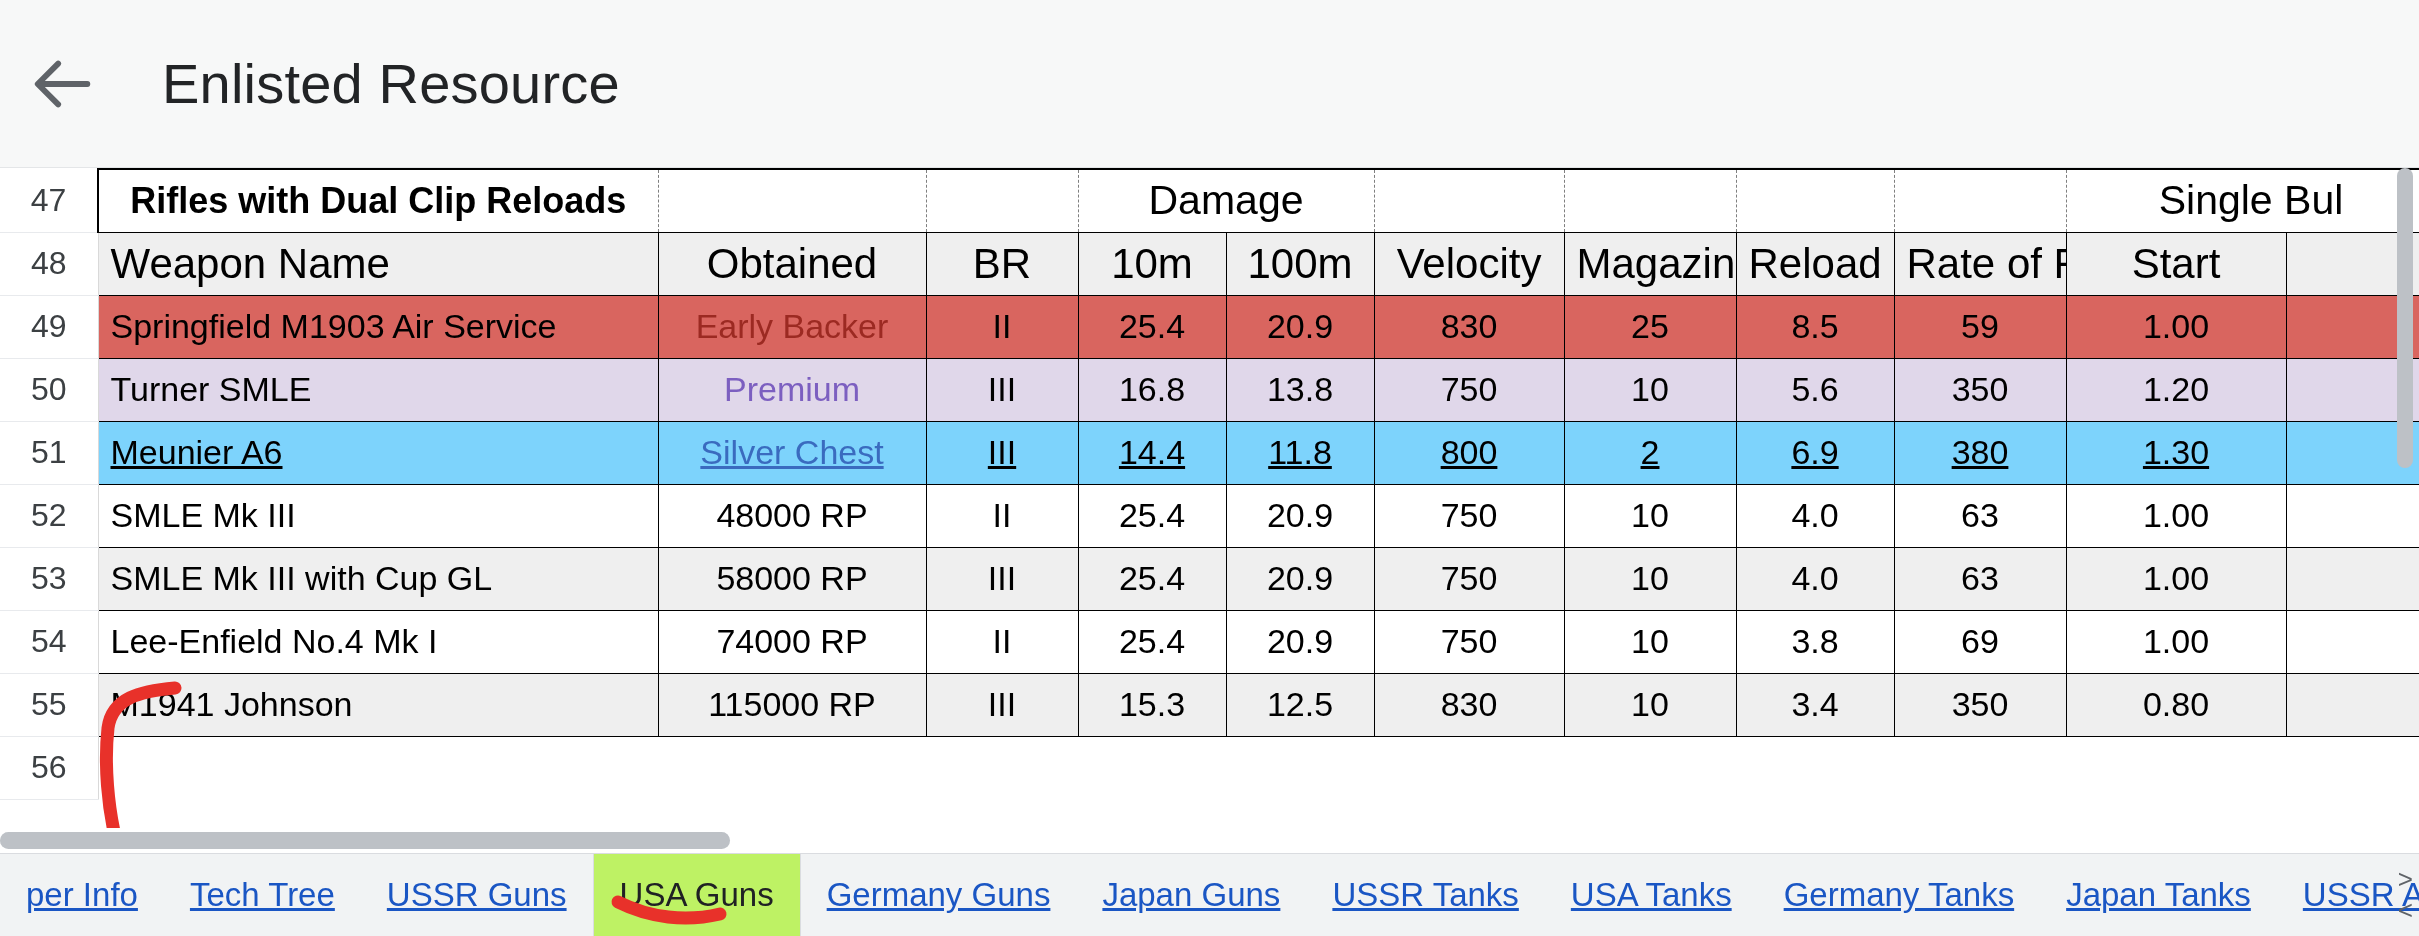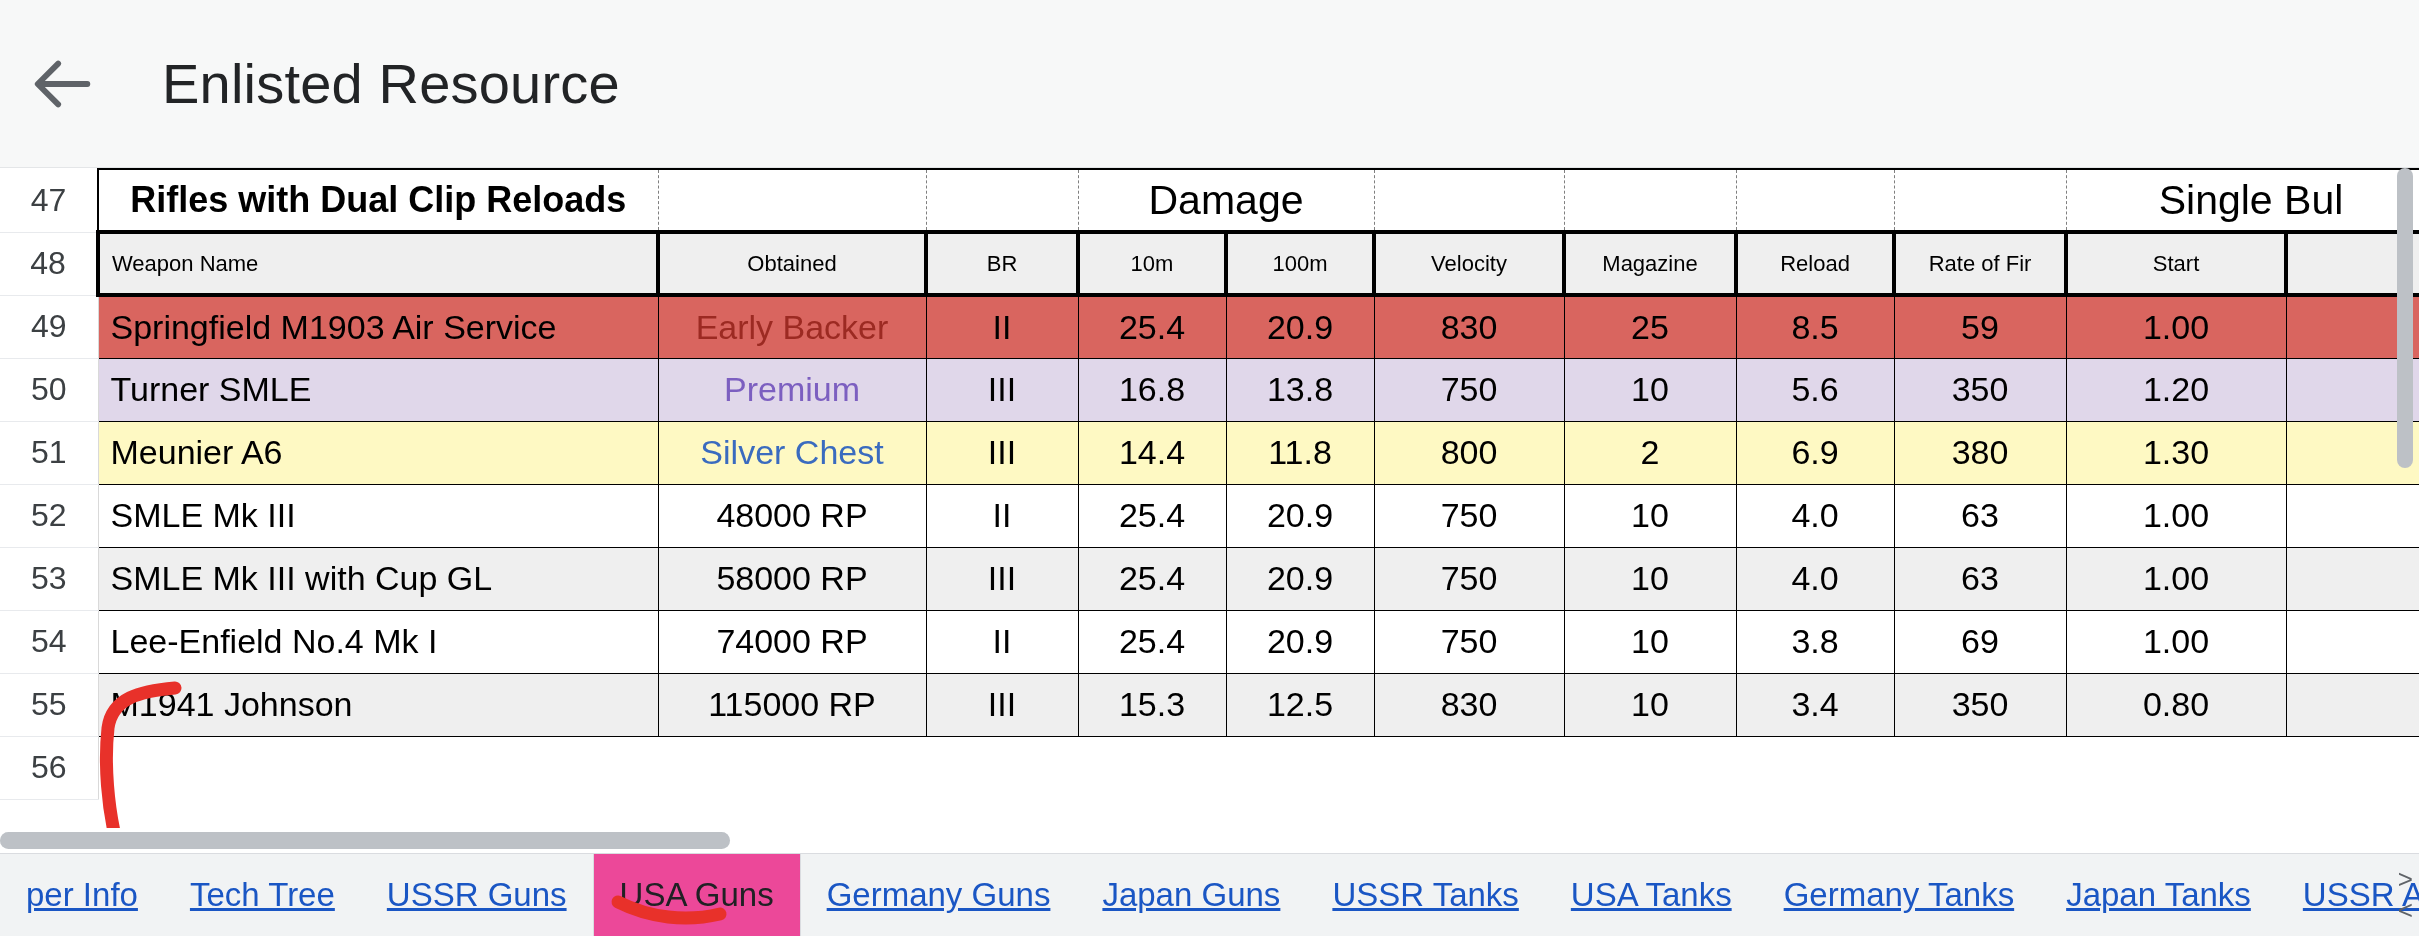--- a/index.html
+++ b/index.html
@@ -114,29 +114,29 @@
     border-bottom: 1px solid #000;
     border-left: 1px dashed #7f7f7f;
     border-right: 1px dashed #7f7f7f;
     text-align: center;
     font-size: 41px;
   }
   
   .hdr {
     background: #efefef;
     text-align: center;
-    font-size: 22px;
-    border: 4px solid #000000;
+    font-size: 42px;
+    border: 1px solid #000000;
   }
   .hdr.left { text-align: left; }
 
   
   .row-red td.body-cell   { background: #d9655f; }
   .row-purple td.body-cell{ background: #e0d7ea; }
-  .row-blue td.body-cell  { background: #fef9c3; }
+  .row-blue td.body-cell  { background: #7dd3fc; text-decoration: underline; }
   .row-white td.body-cell { background: #ffffff; }
   .row-grey td.body-cell  { background: #efefef; }
 
   .obt-early { color: #9c2a22; }
   .obt-prem  { color: #7c5fc0; margin-left: 44px; }
   .obt-silver{ color: #3a6bbf; }
 
   
   .empty-cell { background: #ffffff; border: none; }
 
@@ -199,21 +199,21 @@
     display: flex;
     align-items: center;
     padding: 0 26px;
     font-size: 33px;
     color: #1a56c4;
     text-decoration: underline;
     white-space: nowrap;
     flex: 0 0 auto;
   }
   .tab.active {
-    background: #ec4899;
+    background: #bef264;
     color: #202124;
     text-decoration: none;
     font-weight: 400;
     border-left: 1px solid #dadce0;
     border-right: 1px solid #dadce0;
   }
   .tab-arrows {
     position: absolute;
     right: 0;
     top: 0;

